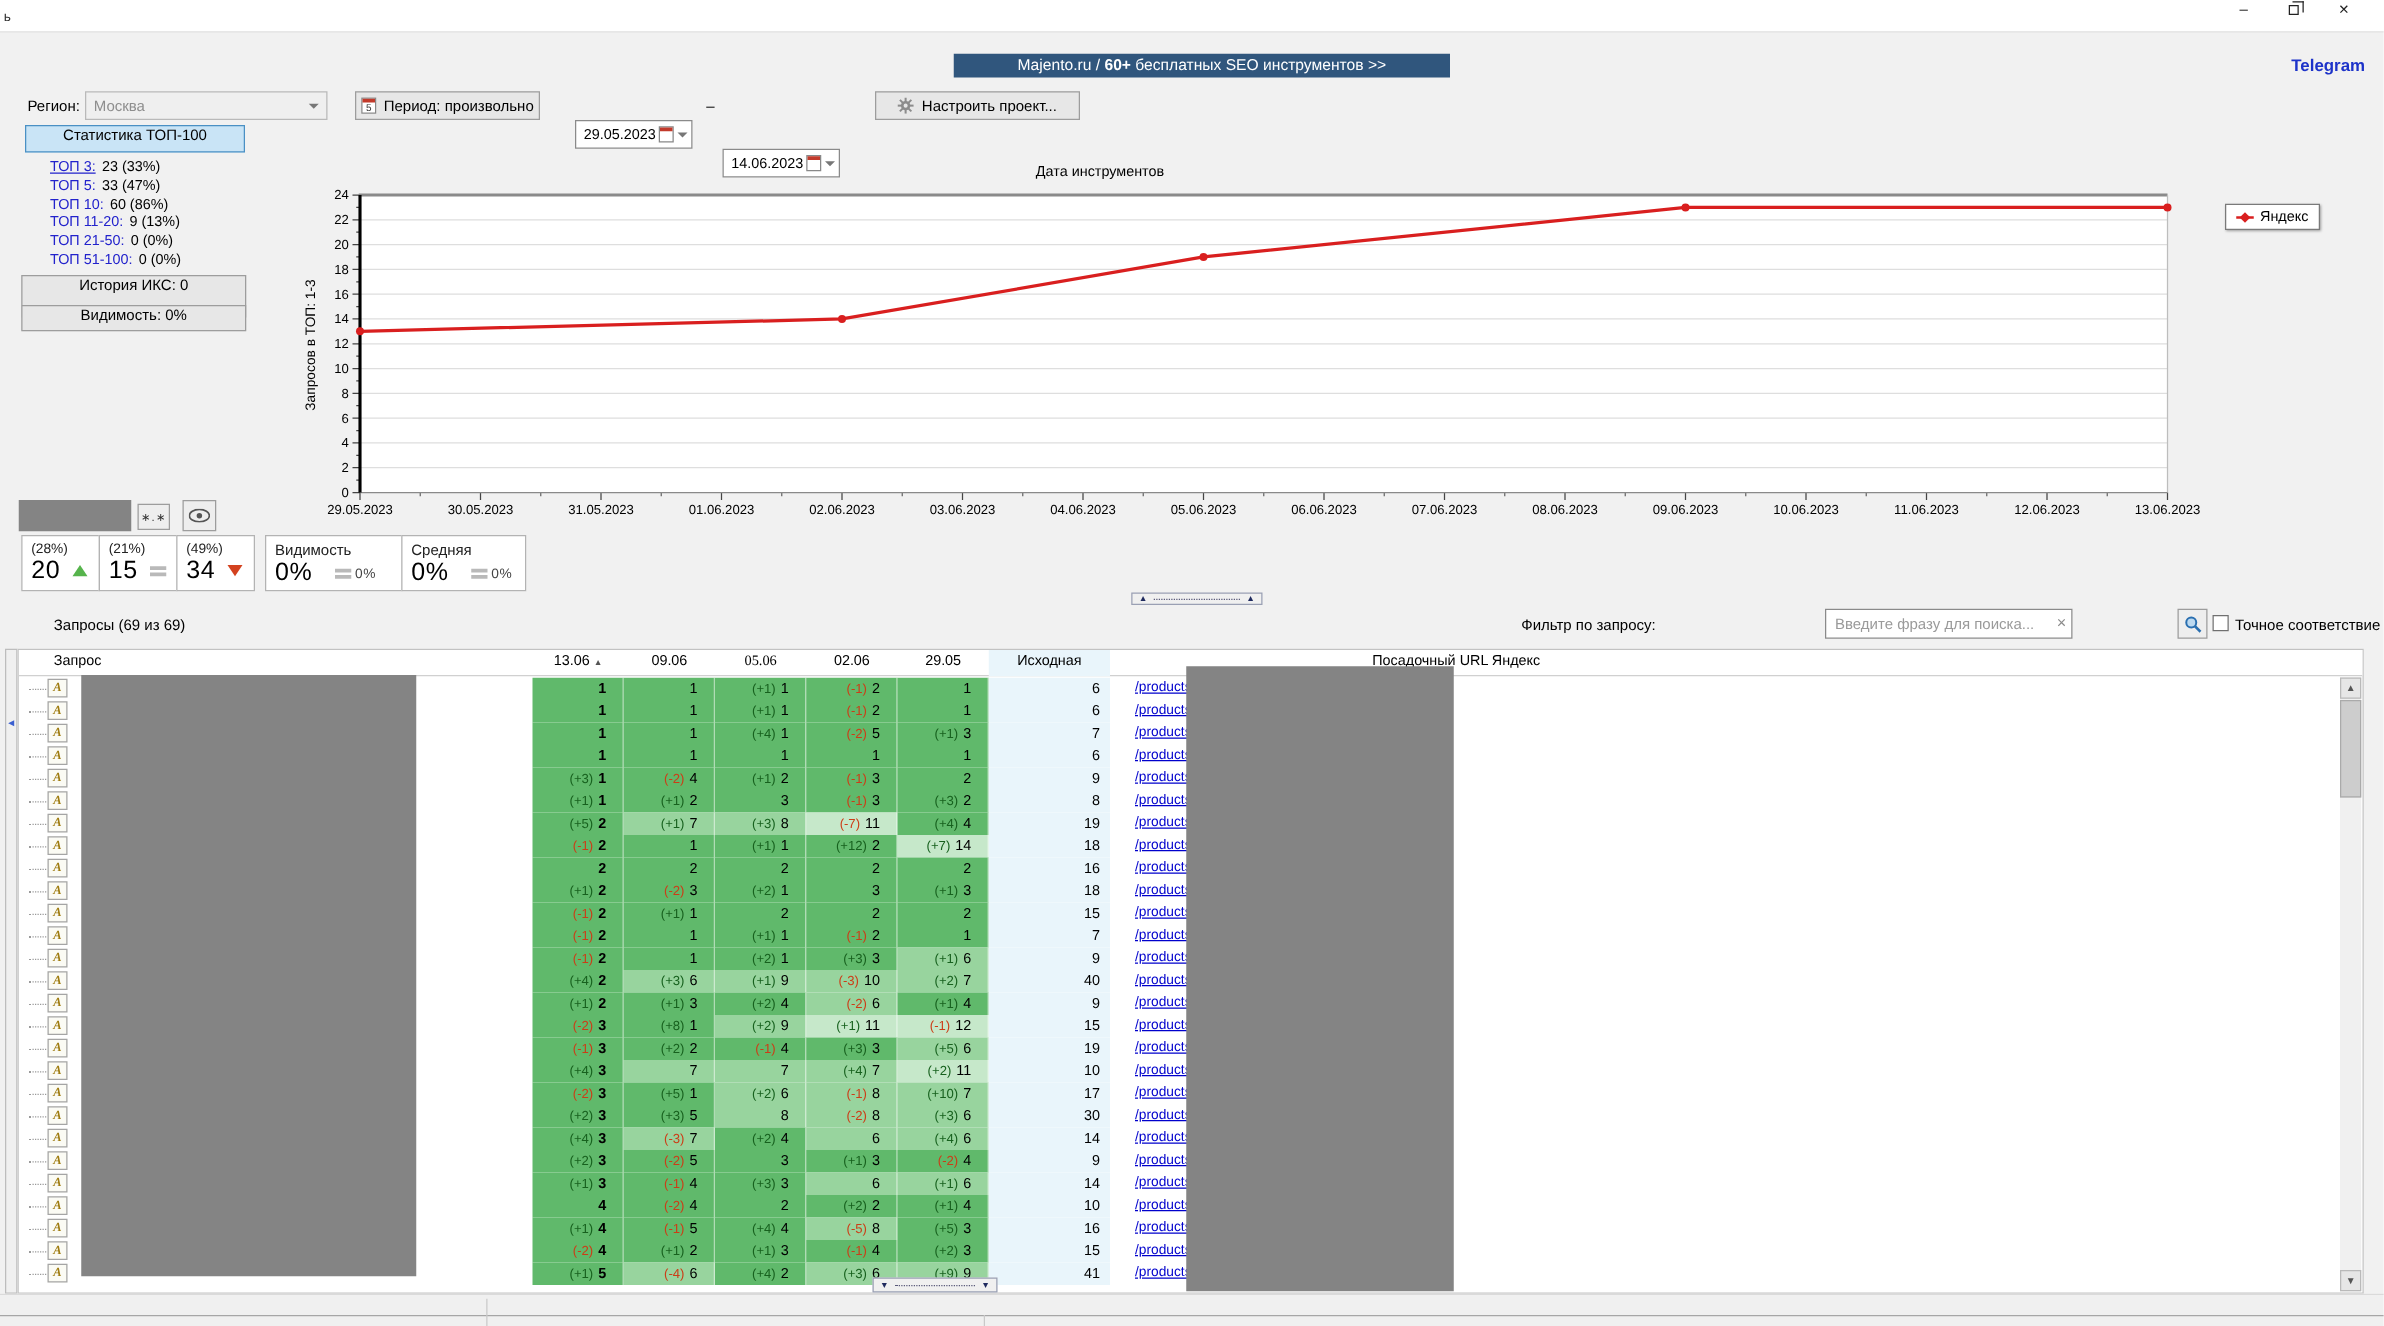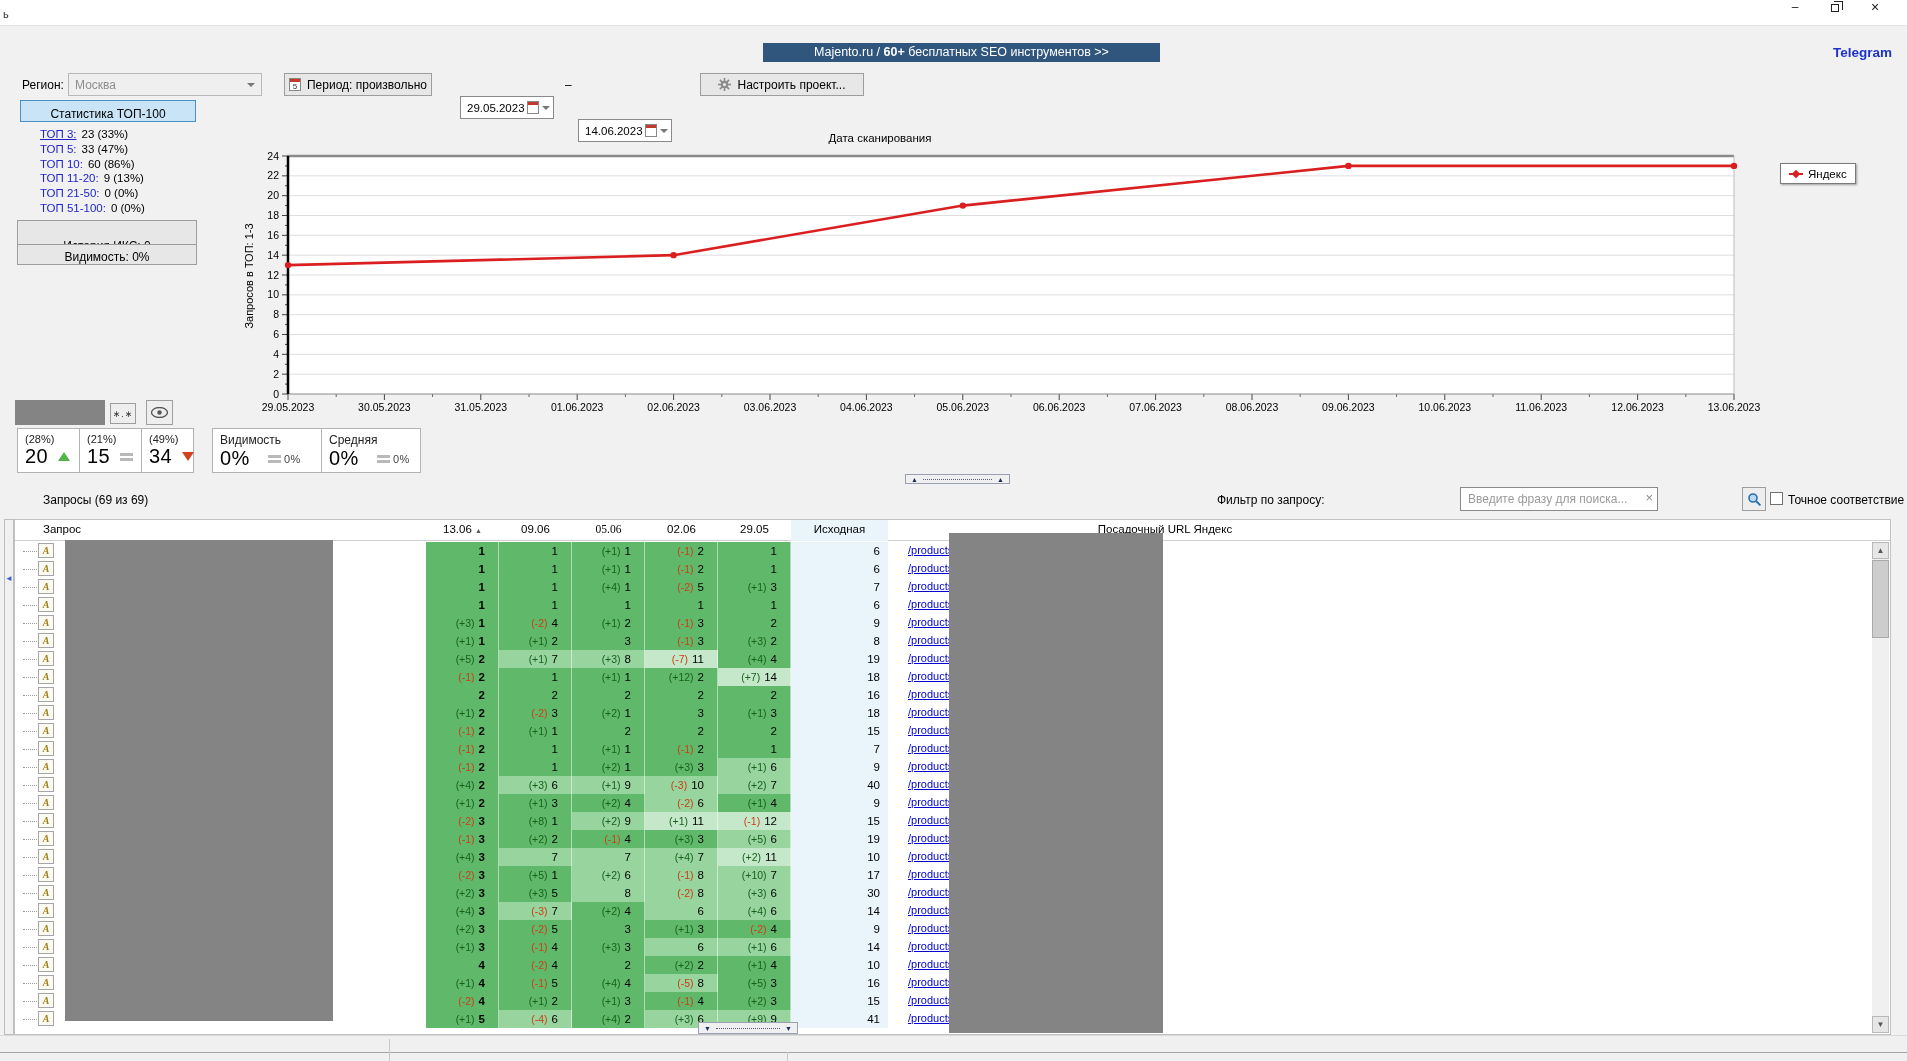--- a/index.html
+++ b/index.html
@@ -22,21 +22,21 @@
 
   .lbl { font-size:12px; color:#000; }
   .combo { background:#fff; border:1px solid #8a8a8a; font-size:12px; display:flex; align-items:center; padding:0 6px; position:relative; cursor:pointer; }
   .combo.disabled { background:#efefef; border-color:#b9b9b9; color:#8e8e8e; }
   .chev { position:absolute; right:6px; top:50%; margin-top:-2px; width:0; height:0; border-left:4px solid transparent; border-right:4px solid transparent; border-top:4px solid #777; }
   .btn { background:#e7e7e7; border:1px solid #9d9d9d; font-size:12px; display:flex; align-items:center; justify-content:center; gap:6px; cursor:pointer; color:#000; }
   .cal-ic { display:inline-block; width:12px; height:13px; background:#fff; border:1px solid #888; position:relative; }
   .cal-ic::before { content:''; position:absolute; left:0; top:0; right:0; height:3px; background:#c23a2b; }
   .cal-ic.num::after { content:'5'; position:absolute; left:0; right:0; top:3px; font-size:8px; text-align:center; color:#333; }
 
-  .side-btn { background:#e7e7e7; border:1px solid #9d9d9d; font-size:12px; display:flex; align-items:flex-end; justify-content:center; cursor:pointer; }
+  .side-btn { background:#e7e7e7; border:1px solid #9d9d9d; font-size:12px; display:flex; align-items:flex-start; justify-content:center; cursor:pointer; }
   .stats-btn { background:#c9e4f6; border:1px solid #4a90c4; }
   .stat-row { font-size:11.5px; line-height:14.8px; padding-left:40px; white-space:nowrap; }
   .stat-row .sl { color:#2222cc; cursor:pointer; }
   .stat-row.first .sl { text-decoration:underline; }
   .stat-row .sv { color:#000; margin-left:5px; }
 
   
   #chart-wrap { left:230px; top:90px; width:1530px; height:305px; }
   .chart-title { font-size:11.5px; color:#000; text-align:center; }
   .ylab { font-size:11px; color:#000; text-align:center; transform:rotate(-90deg); }
@@ -163,21 +163,21 @@
       <div class="stat-row"><span class="sl">ТОП 51-100:</span><span class="sv">0 (0%)</span></div>
     </div>
     <div class="abs side-btn" style="left:17px; top:194px; width:180px; height:34px;">
         <span>История ИКС: 0</span>
       </div>
     <div class="abs side-btn" style="left:17px; top:218px; width:180px; height:21px;">
         <span>Видимость: 0%</span>
       </div>
 
     <div id="chart-wrap" class="abs">
-      <div class="abs chart-title" style="left:530px; top:16px; width:240px;">Дата сканирования</div>
+      <div class="abs chart-title" style="left:530px; top:16px; width:240px;">Дата инструментов</div>
       <div class="abs ylab" style="left:-80px; top:153px; width:200px; height:14px;">Запросов в ТОП: 1-3</div>
       <svg id="chart-svg" width="1530" height="305">
           <rect x="58" y="40" width="1446" height="238" fill="#ffffff"></rect>
           <line x1="58" y1="258.1666666666667" x2="1504" y2="258.1666666666667" stroke="#dedede" stroke-width="1"></line>
           <line x1="58" y1="238.33333333333334" x2="1504" y2="238.33333333333334" stroke="#dedede" stroke-width="1"></line>
           <line x1="58" y1="218.5" x2="1504" y2="218.5" stroke="#dedede" stroke-width="1"></line>
           <line x1="58" y1="198.66666666666669" x2="1504" y2="198.66666666666669" stroke="#dedede" stroke-width="1"></line>
           <line x1="58" y1="178.83333333333331" x2="1504" y2="178.83333333333331" stroke="#dedede" stroke-width="1"></line>
           <line x1="58" y1="159" x2="1504" y2="159" stroke="#dedede" stroke-width="1"></line>
           <line x1="58" y1="139.16666666666666" x2="1504" y2="139.16666666666666" stroke="#dedede" stroke-width="1"></line>
@@ -307,21 +307,21 @@
             <span class="tri-up"></span>
           </div>
       </div>
       <div class="sbox" style="width:63px; height:45px;">
         <div class="pct">(21%)</div>
         <div class="big">
             <span>15</span>
             <span class="flat-ic"></span>
           </div>
       </div>
-      <div class="sbox" style="width:53px; height:45px;">
+      <div class="sbox" style="width:63px; height:45px;">
         <div class="pct">(49%)</div>
         <div class="big">
             <span>34</span>
             <span class="tri-down"></span>
           </div>
       </div>
     </div>
     <div class="abs sgroup" style="left:213px; top:402px;">
       <div class="sbox" style="width:110px; height:45px;">
         <div class="pct" style="font-size:12px;">Видимость</div>

